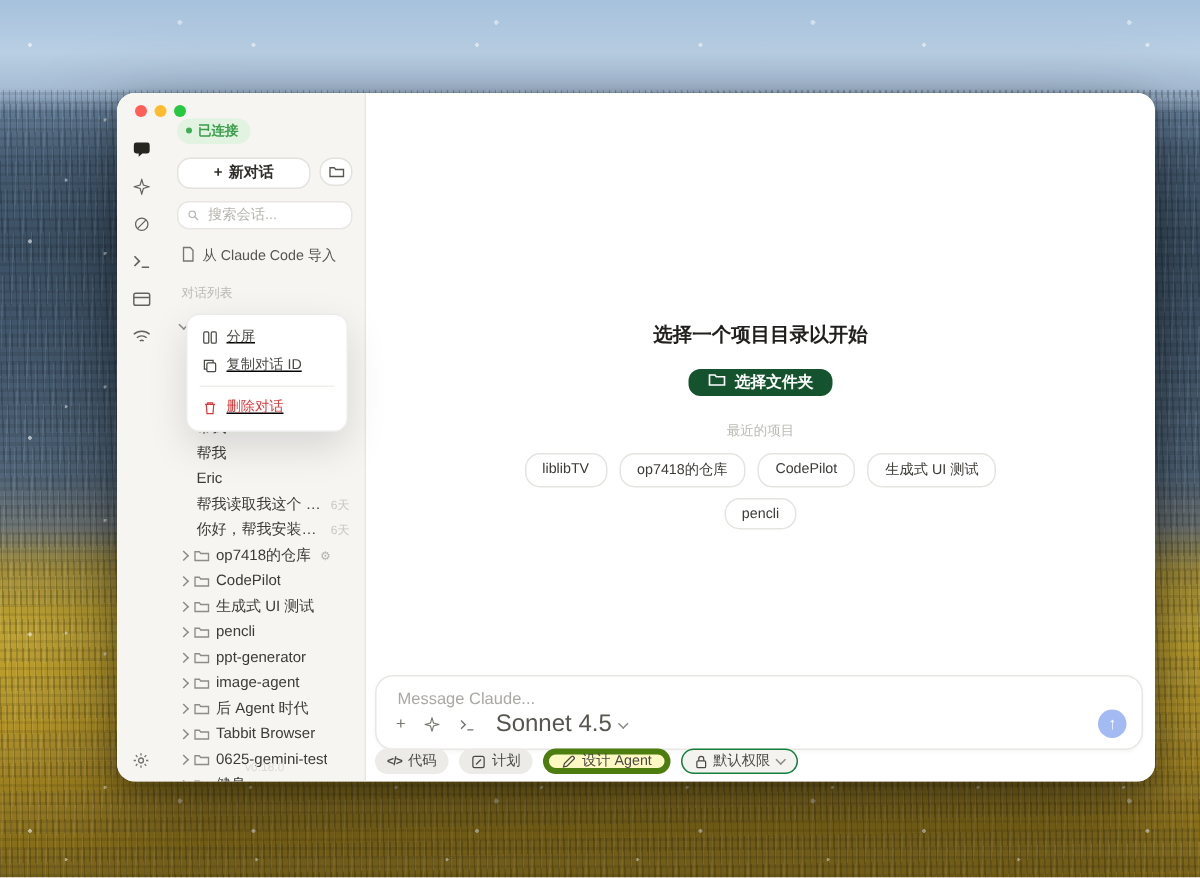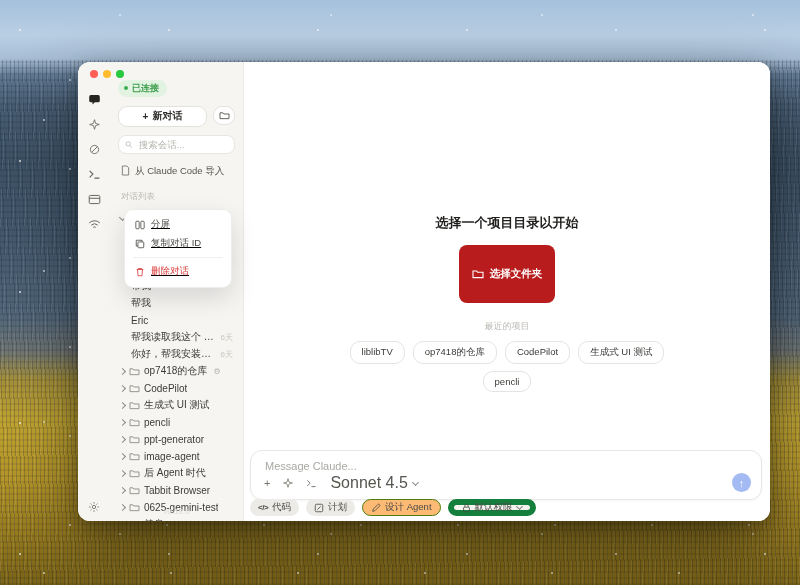--- a/index.html
+++ b/index.html
@@ -80,22 +80,22 @@
   .menu{position:absolute;left:46px;top:147px;width:106px;background:#fff;border:1px solid #ececea;
     border-radius:9px;box-shadow:0 10px 26px rgba(0,0,0,.13);padding:5px 0 6px;z-index:6;text-decoration:underline;}
   .mi{height:19px;display:flex;align-items:center;gap:6px;padding:0 10px;font-size:9.5px;color:#4a4a46;}
   .mi svg{flex:none;}
   .mdiv{height:1px;background:#f0efec;margin:4px 8px;}
   .mi.danger{color:#d93b3b;}
   
   .main{position:absolute;left:166px;top:0;right:0;bottom:0;background:#fff;}
   .hero{position:absolute;left:0;right:0;top:152px;text-align:center;}
   .hero h1{font-size:13px;font-weight:700;color:#201f1d;margin:0 0 13px;}
-  .btn-blue{display:inline-flex;align-items:center;gap:6px;background:#b91c1c;color:#fff;
-    font-size:10.5px;font-weight:700;border-radius:8px;padding:22px 13px;border:0;font-family:inherit;}
+  .btn-blue{display:inline-flex;gap:6px;background:#14532d;color:#fff;
+    font-size:10.5px;font-weight:700;border-radius:8px;padding:2px 13px;border:0;font-family:inherit;}
   .recent-label{margin-top:17px;font-size:9px;color:#bbbab4;}
   .chips{margin-top:8px;display:flex;justify-content:center;gap:8px;row-gap:7px;flex-wrap:wrap;
     width:350px;margin-left:auto;margin-right:auto;}
   .chip{background:#fff;border:1px solid #e5e4e0;border-radius:10px;padding:4px 11px;font-size:9.5px;color:#3c3b37;}
   
   .composer{position:absolute;left:6px;right:8px;bottom:21px;height:48px;border:1px solid #e8e7e3;
     border-radius:12px;background:#fff;box-shadow:0 1px 3px rgba(0,0,0,.04);}
   .composer input.msg{position:absolute;left:12px;top:8px;right:44px;border:0;outline:0;
     font-size:11px;color:#333;background:transparent;font-family:inherit;}
   .composer input.msg::placeholder{color:#a9a8a2;}
@@ -103,22 +103,22 @@
   .c-tools .tico{font-size:11px;display:flex;align-items:center;}
   .model{display:flex;align-items:center;gap:5px;font-size:16px;color:#56554f;}
   .send{position:absolute;right:10px;bottom:7px;width:19px;height:19px;border-radius:50%;
     background:#a3baf3;color:#fff;display:flex;align-items:center;justify-content:center;
     font-size:11px;border:0;}
   
   .footer{position:absolute;left:6px;bottom:5px;display:flex;gap:7px;align-items:center;}
   .fchip{display:flex;align-items:center;gap:4px;height:17px;padding:0 8px;border-radius:9px;
     font-size:9.5px;color:#4a4a45;box-sizing:border-box;}
   .fchip.gray{background:#ecebe7;}
-  .fchip.white{background:#fdba74;border:1px solid #4d7c0f;}
-  .fchip.perm{background:#f4f3ef;border:6px solid #15803d;}
+  .fchip.white{background:#fef9c3;border:4px solid #4d7c0f;}
+  .fchip.perm{background:#f4f3ef;border:1px solid #15803d;}
   .code-glyph{font-size:8px;font-weight:700;letter-spacing:-0.5px;}
 </style>
 </head>
 <body>
 
 <div class="bg">
   <div class="texture"></div>
   <div class="snow"></div>
 </div>
 

